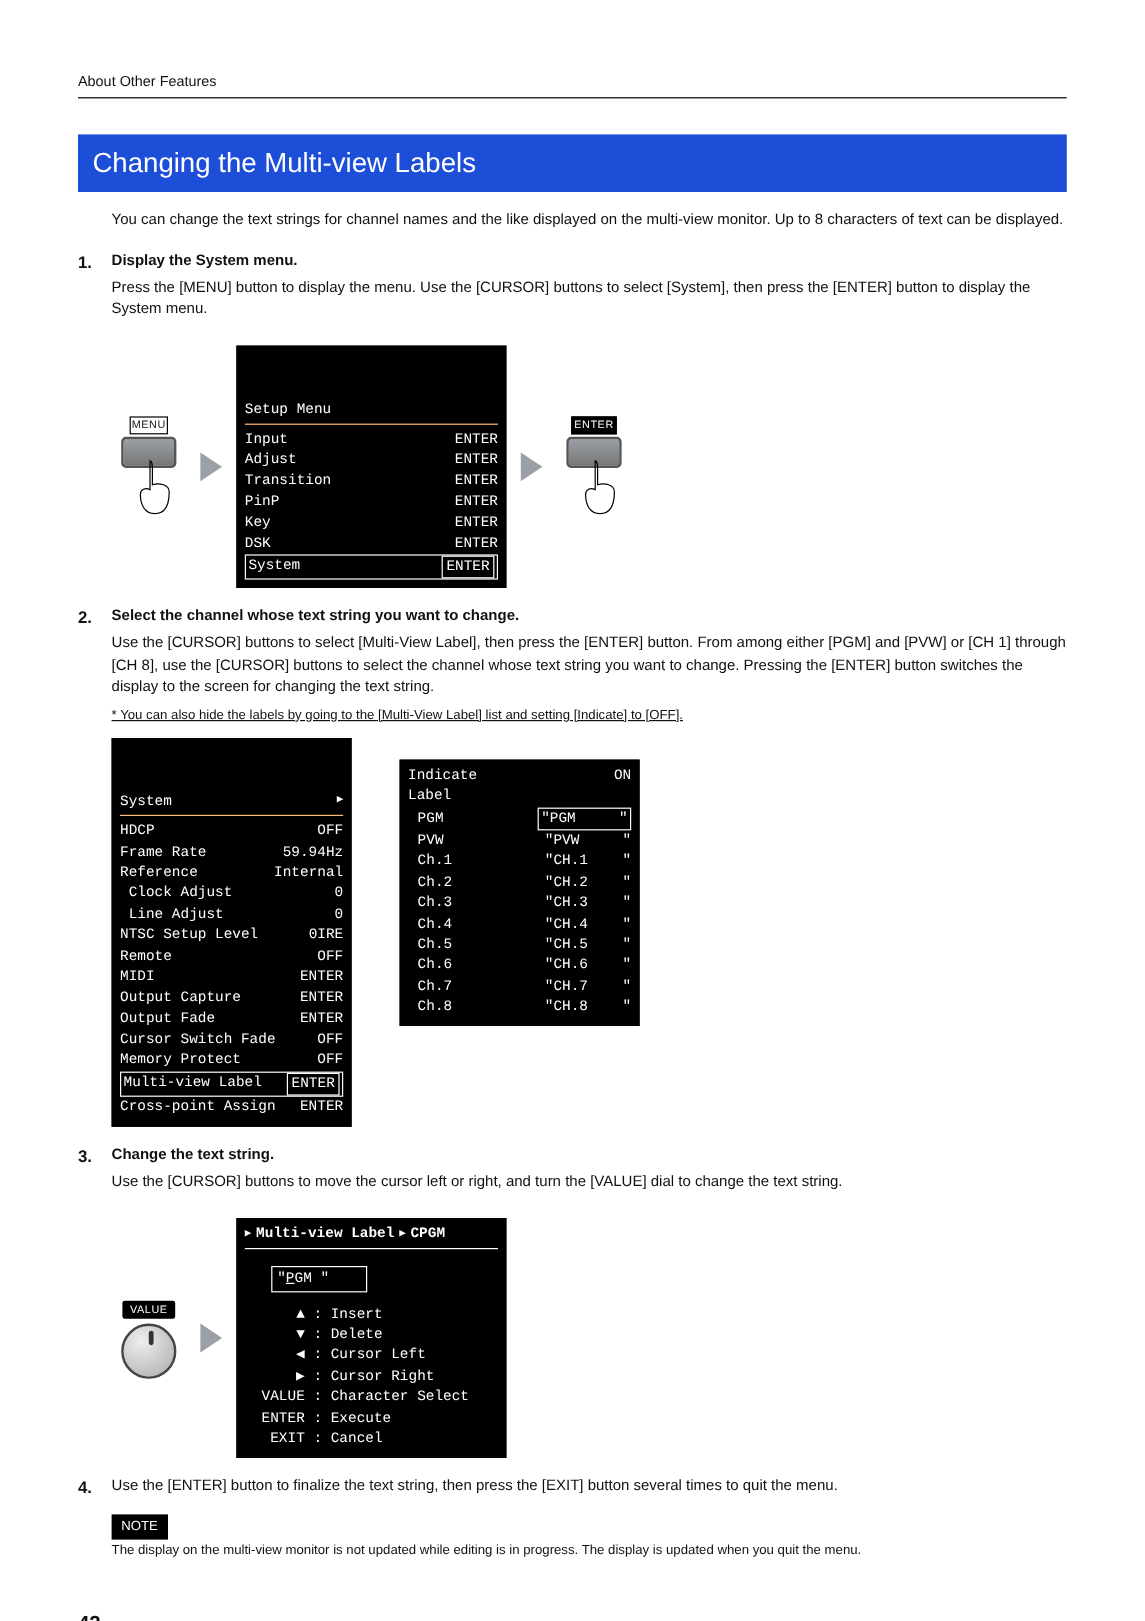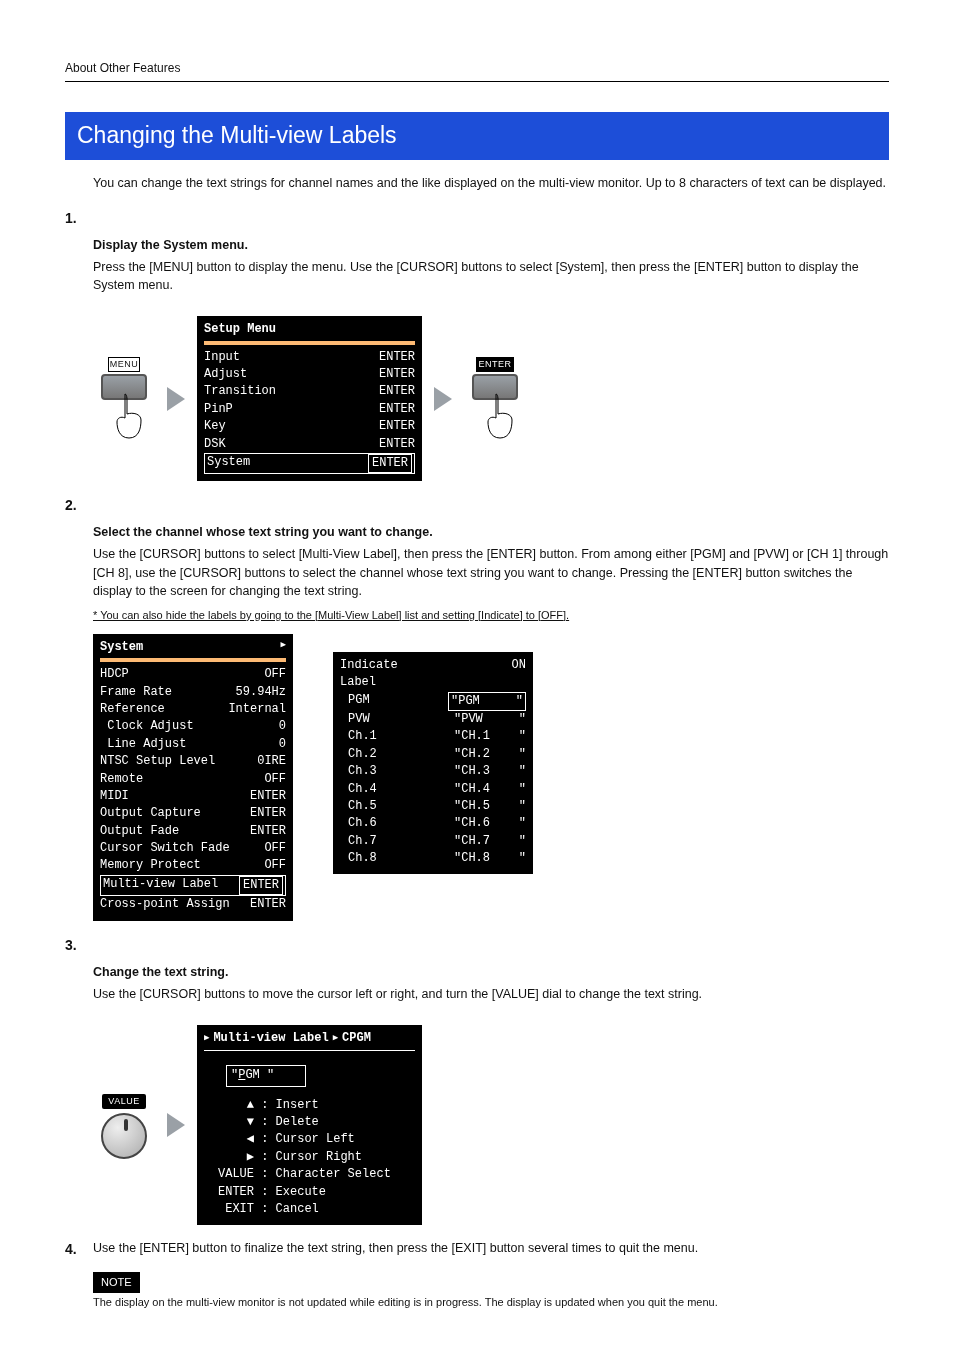--- a/index.html
+++ b/index.html
@@ -23,21 +23,21 @@
     padding: 7px 12px;
     margin-bottom: 14px;
   }
   .intro { margin: 0 0 16px 28px; }
 
   ol.steps { list-style: none; padding: 0; margin: 0; }
   ol.steps > li { margin-bottom: 14px; }
   .step-row { display: flex; }
   .step-num { font-weight: 700; font-size: 14px; width: 28px; flex: 0 0 28px; }
   .step-body { flex: 1; }
-  .step-title { font-weight: 700; margin-bottom: 4px; margin-top: 28px; }
+  .step-title { font-weight: 700; margin-bottom: 4px; }
   .step-text { margin: 0 0 8px 0; }
   .foot { font-size: 11px; margin: 6px 0 0 0; text-decoration: underline; }
 
   .illus-row { display: flex; align-items: center; gap: 12px; margin: 14px 0 4px 28px; }
   .arrow-right {
     width: 0; height: 0; border-top: 12px solid transparent; border-bottom: 12px solid transparent;
     border-left: 18px solid #9aa0a6; flex: 0 0 auto;
   }
 
   .hw-btn {
@@ -53,22 +53,22 @@
   }
   .hand {
     width: 40px; height: 50px; margin: -6px 0 0 22px; position: relative;
   }
   .hand svg { overflow: visible; }
 
   .lcd {
     background:#000; color:#fff; font-family: "Courier New", monospace; font-size: 12px;
     border: 1px solid #000; padding: 4px 6px 6px 6px;
   }
-  .lcd .lcd-title { font-weight:700; border-bottom:4px solid #fdba74; padding-bottom:2px; margin-bottom:4px; }
-  .lcd .lcd-line { display:flex; justify-content:space-between; white-space:pre; }
+  .lcd .lcd-title { font-weight:400; border-bottom:1px solid #fdba74; padding-bottom:2px; margin-bottom:4px;margin-top:40px; }
+  .lcd .lcd-line { display:flex; justify-content:space-between; white-space:pre;align-items:center; }
   .lcd .boxed { border:1px solid #fff; padding:0 3px; display:inline-block; }
   .lcd .hl-row { border:1px solid #fff; display:flex; justify-content:space-between; padding:0 2px; }
 
   .lcd.system { width: 200px; }
   .lcd.setup { width: 225px; }
   .lcd.mv { width: 200px; }
   .lcd.editor { width: 225px; }
 
   .note-tag {
     display:inline-block; background:#000; color:#fff; font-weight:400; font-size:11px;

